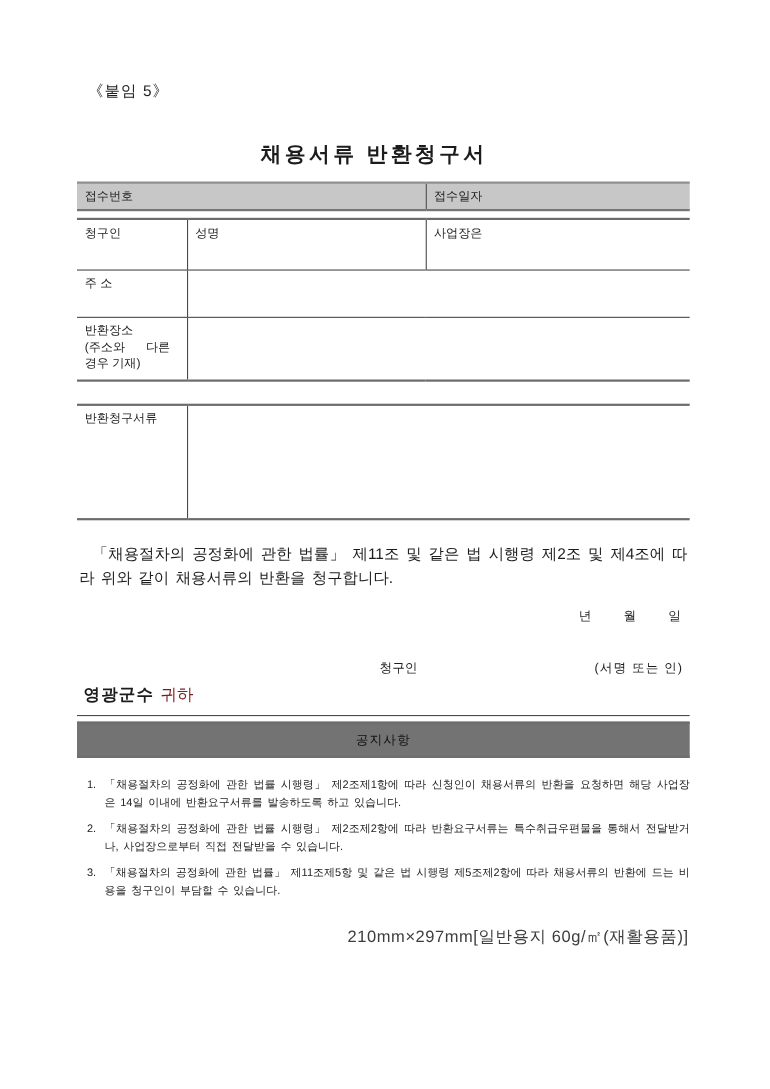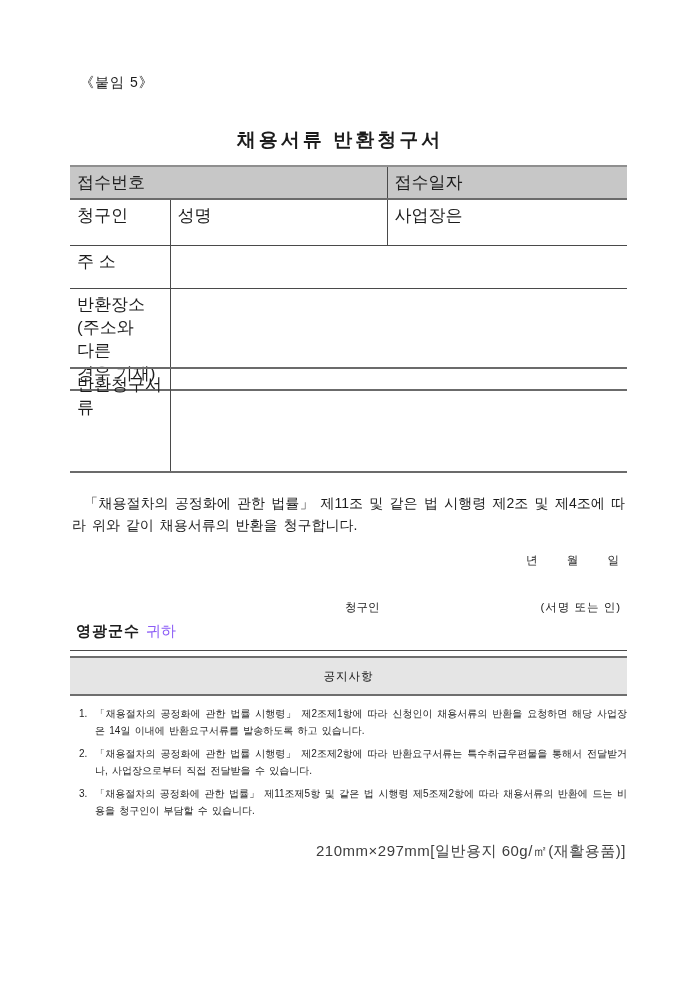--- a/index.html
+++ b/index.html
@@ -16,21 +16,21 @@
     position:absolute; left:74px; top:74px;
     font-size:14px; letter-spacing:1px;margin-left:6px;
   }
 
   .doc-title {
     position:absolute; left:0; top:127px; width:680px;
     text-align:center; font-size:19px; font-weight:bold; letter-spacing:3px;
   }
 
   table { border-collapse:collapse; table-layout:fixed; }
-  td { vertical-align:top; font-size:17px; padding:4px 7px; }
+  td { vertical-align:top; font-size:11px; padding:4px 7px; }
 
   
   .receipt-table {
     position:absolute; left:70px; top:165px; width:557px;
   }
   .receipt-table td {
     background:#c7c7c7;
     border-top:2px solid #8f8f8f;
     border-bottom:2px solid #757575;
     height:24px; padding-top:4px;
@@ -42,21 +42,21 @@
     position:absolute; left:70px; top:198px; width:557px;
   }
   .main-table td {
     border-top:1px solid #4a4a4a;
   }
   .main-table tr:first-child td { border-top:2px solid #6b6b6b; }
   .main-table tr:last-child td { border-bottom:2px solid #6b6b6b; }
   .main-table td.sep { border-left:1px solid #4a4a4a; }
   .row-claimant td { height:46px; }
   .row-address td { height:43px; }
-  .row-return td { height:69px; }
+  .row-return td { height:58px; }
   .return-line2 { word-spacing:16px; }
 
   
   .docs-table {
     position:absolute; left:70px; top:367px; width:557px;
   }
   .docs-table td {
     border-top:2px solid #6b6b6b;
     border-bottom:2px solid #6b6b6b;
     height:104px;
@@ -79,30 +79,30 @@
     position:absolute; left:70px; top:600px; width:551px;
     display:flex; align-items:center; font-size:11.5px;
   }
   .signature-claimant { margin-left:275px; }
   .signature-note { margin-left:auto; letter-spacing:1px; }
 
   .recipient {
     position:absolute; left:76px; top:622px; font-size:15px;
   }
   .recipient .name { font-weight:bold; letter-spacing:1px; }
-  .recipient .honorific { font-weight:normal; margin-left:6px; color:#8b5cf6; }
+  .recipient .honorific { font-weight:normal; margin-left:6px; color:#7f1d1d; }
 
   .rule {
     position:absolute; left:70px; top:650px; width:557px; height:0;
     border-top:1px solid #4a4a4a;
   }
 
   .notice-bar {
-    position:absolute; left:70px; top:656px; width:557px; height:40px;
-    background:#e5e5e5;
+    position:absolute; left:70px; top:656px; width:557px; height:33px;
+    background:#737373;
     border-top:2px solid #6e6e6e; border-bottom:2px solid #6e6e6e;
     display:flex; align-items:center; justify-content:center;
     font-size:11.5px; letter-spacing:1px; color:#111;
   }
 
   .notices {
     position:absolute; left:79px; top:705px; width:548px;
   }
   .notice-item {
     display:flex; font-size:10px; line-height:1.7; margin-bottom:6px;

